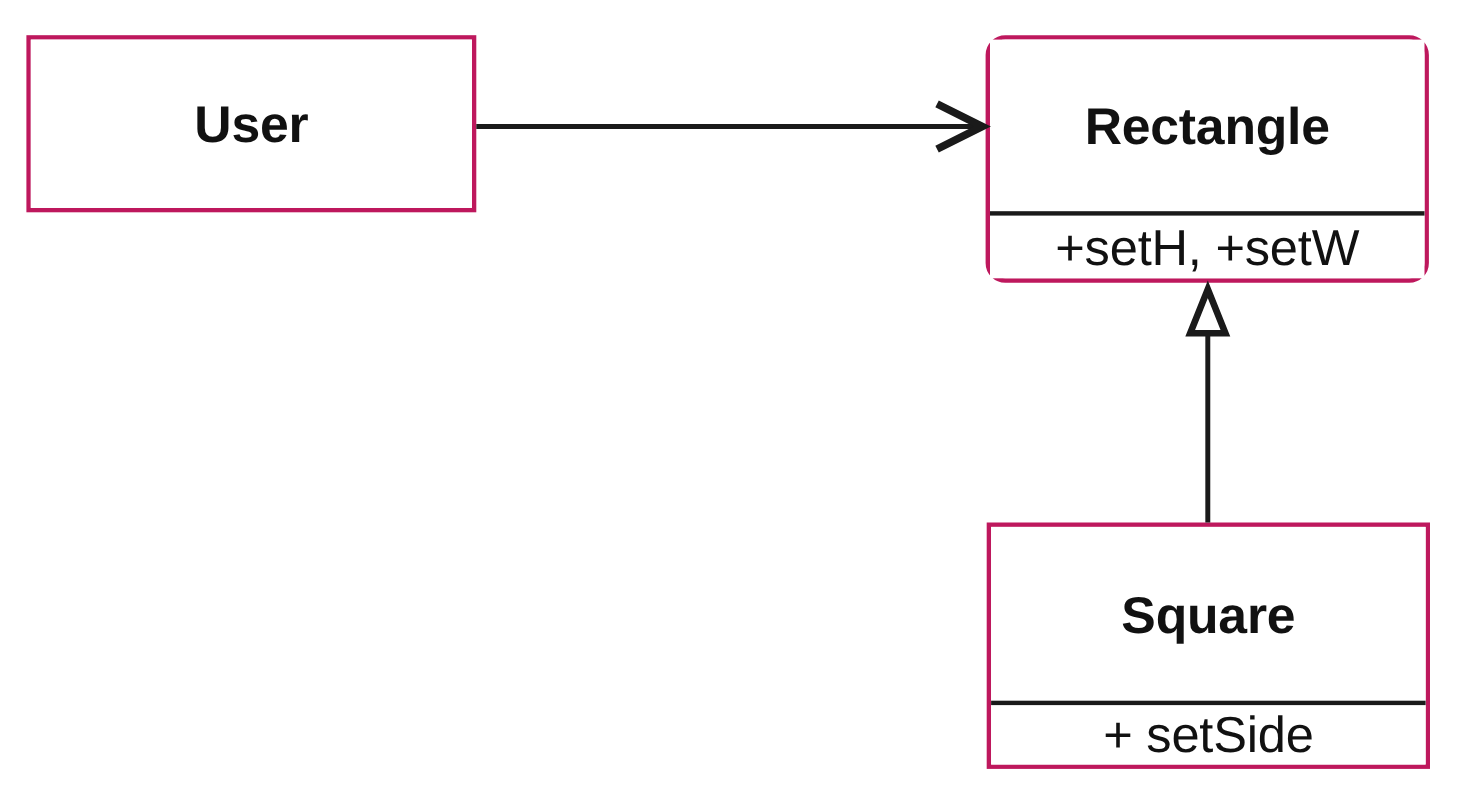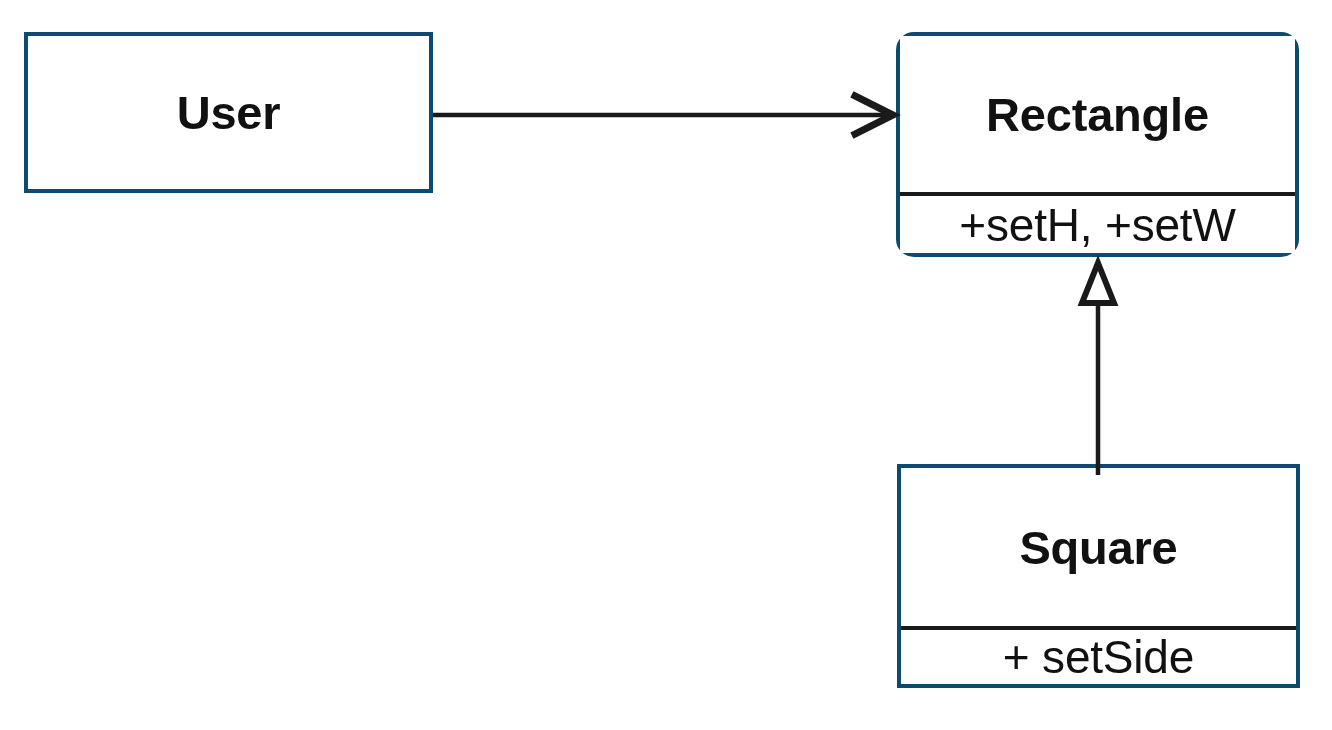--- a/index.html
+++ b/index.html
@@ -16,21 +16,21 @@
     position: relative;
     width: 1332px;
     height: 730px;
     background: #ffffff;
     overflow: hidden;
   }
   .uml-class {
     position: absolute;
     box-sizing: border-box;
     background: #ffffff;
-    border: 4px solid #0c4a6e;
+    border: 4px solid #be185d;
     display: flex;
     flex-direction: column;
   }
   .uml-compartment {
     box-sizing: border-box;
     display: flex;
     align-items: center;
     justify-content: center;
     background: #ffffff;
     overflow: hidden;
@@ -73,21 +73,21 @@
     font-size: 47px;
   }
   #class-rectangle .uml-compartment-ops {
     flex: 1 1 auto;
     font-size: 46px;
   }
 
   
   #class-square {
     left: 897px;
-    top: 464px;
+    top: 475px;
     width: 403px;
     height: 224px;
   }
   #class-square .uml-compartment-name {
     height: 159px;
     font-size: 47px;
   }
   #class-square .uml-compartment-ops {
     flex: 1 1 auto;
     font-size: 46px;

